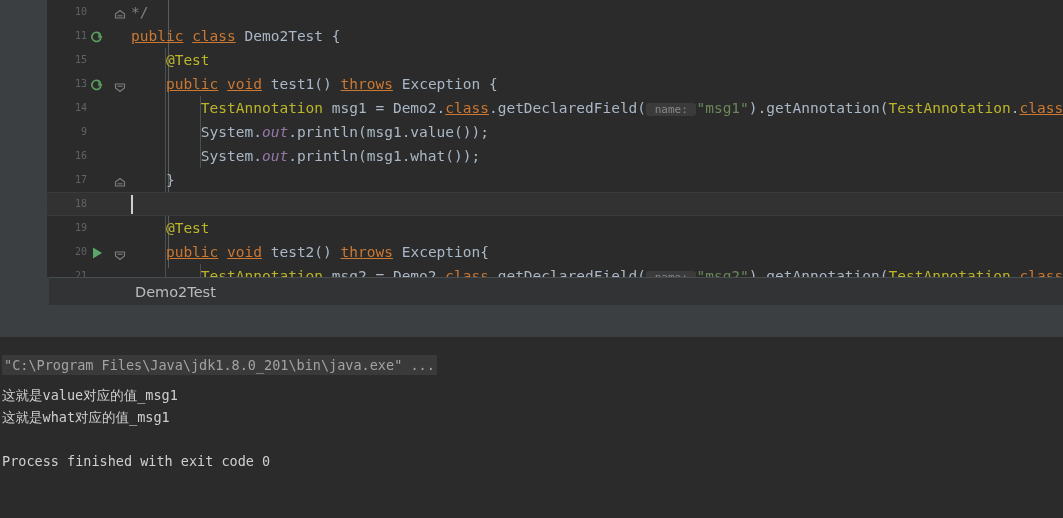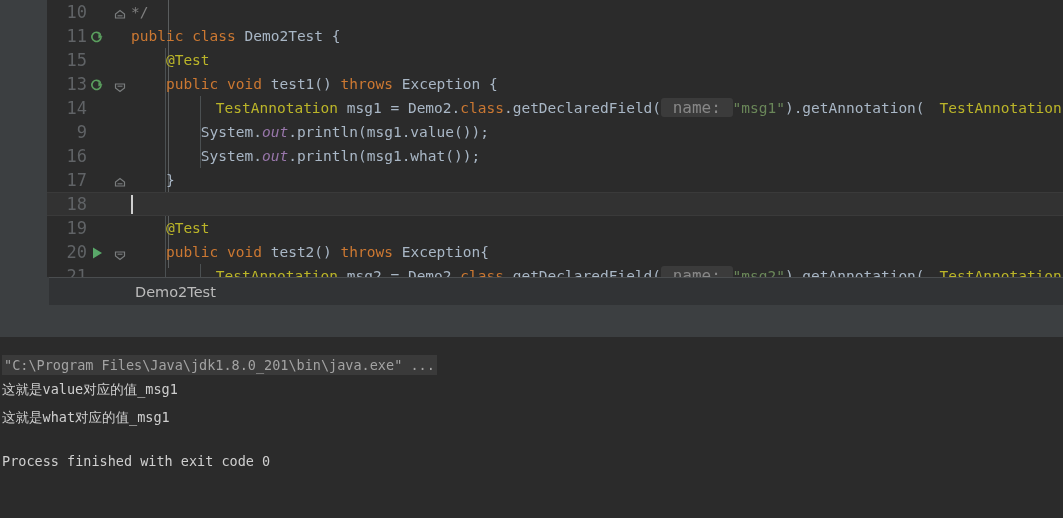--- a/index.html
+++ b/index.html
@@ -60,21 +60,21 @@
     box-shadow: inset 0 1px 0 #3a3a3a, inset 0 -1px 0 #3a3a3a;
     text-decoration: underline;
   }
   .gutter-num {
     position: absolute;
     left: 0; top: 0;
     width: 40px;
     text-align: right;
     color: #606366;
     font-family: "DejaVu Sans Mono", monospace;
-    font-size: 17px;
+    font-size: 10px;
     line-height: 24px;
   }
   .gutter-icon {
     position: absolute;
     left: 42px; top: 0;
     width: 22px; height: 24px;
   }
   .fold-col {
     position: absolute;
     left: 66px; top: 0;
@@ -95,35 +95,35 @@
   }
 
   
   .indent-guide {
     position: absolute;
     width: 1px;
     background: #4b5052;
   }
 
   
-  .kw      { color: #cc7832; }
+  .kw      { color: #cc7832; text-decoration: underline; }
   .anno    { color: #bbb529; }
   .ident   { color: #a9b7c6; }
   .cls     { color: #a9b7c6; }
-  .typ     { color: #bbb529; margin-left: 15px; }
+  .typ     { color: #bbb529; }
   .str     { color: #6a8759; }
   .cmt     { color: #808080; }
   .stat    { color: #9876aa; font-style: italic; }
   .punc    { color: #a9b7c6; }
   .hint {
     color: #878787;
     background: #3b3b3b;
     border-radius: 3px;
     padding: 0 2px;
-    font-size: 16px;
+    font-size: 11px;
     margin-top: 8px;
   }
 
   
   .caret {
     position: absolute;
     left: 84px; top: 3px;
     width: 2px; height: 19px;
     background: #cfcfcf;
   }
@@ -269,21 +269,21 @@
           <circle cx="10" cy="10" r="8.5" fill="none" stroke="#499c54" stroke-width="2.2"></circle>
           <path d="M5.8 10.2 L8.7 13.2 L14.3 6.6" fill="none" stroke="#499c54" stroke-width="2.2" stroke-linecap="round" stroke-linejoin="round"></path>
         </svg>
       </span>
       <span class="status-text">Tests passed: 1 of 1 test – 11 ms</span>
     </div>
 
     <div class="console">
       <div id="console-lines">
           <div class="console-line cmdline" style="top: 18px; display: inline-block;">"C:\Program Files\Java\jdk1.8.0_201\bin\java.exe" ...</div>
-          <div class="console-line out" style="top: 42px;">这就是value对应的值_msg1</div>
+          <div class="console-line out" style="top: 48px;">这就是value对应的值_msg1</div>
           <div class="console-line out" style="top: 70px;">这就是what对应的值_msg1</div>
           <div class="console-line out" style="top: 90px;"></div>
           <div class="console-line out" style="top: 114px;">Process finished with exit code 0</div>
         </div>
     </div>
   </div>
 
 </div>
 
 </body></html>

